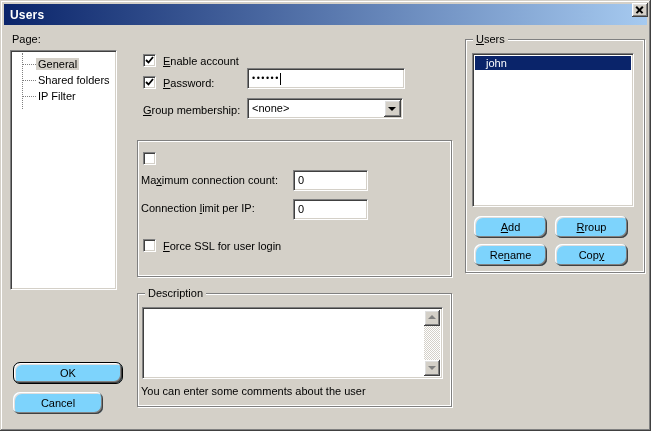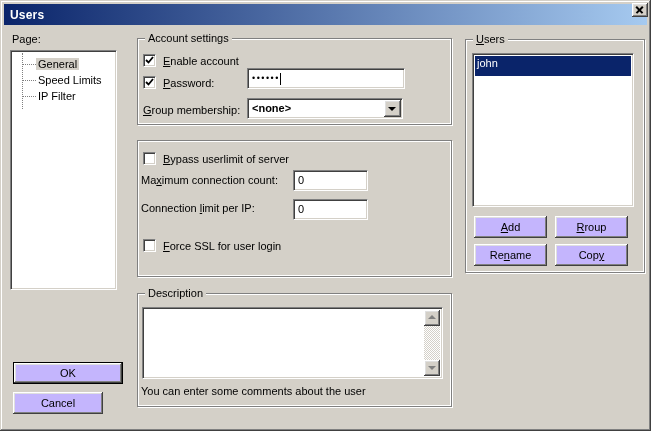--- a/index.html
+++ b/index.html
@@ -27,25 +27,25 @@
     box-shadow: inset -1px -1px 0 #404040, inset 1px 1px 0 #fff,
                 inset -2px -2px 0 #808080, inset 2px 2px 0 #dfdfdf;
   }
   .x-icon { position:absolute; left:4px; top:3px; width:8px; height:8px; }
   .x-icon i { position:absolute; left:-1px; top:3px; width:9px; height:1.6px; background:#000; }
   .x-icon i:first-child { transform:rotate(45deg); }
   .x-icon i:last-child  { transform:rotate(-45deg); }
 
   
   .btn3d {
-    position:absolute; background:#c4b5fd; text-align:center;
+    position:absolute; background:#7dd3fc; text-align:center;
     box-shadow: inset -1px -1px 0 #404040, inset 1px 1px 0 #ffffff,
                 inset -2px -2px 0 #808080, inset 2px 2px 0 #dfdfdf;
     display:flex; align-items:center; justify-content:center;
-    font-size:11px; cursor:default;
+    font-size:11px; cursor:default;border-radius:7px;
   }
   .default-btn { border:1px solid #000; }
   .sunken {
     background:#fff;
     border:1px solid; border-color:#808080 #ffffff #ffffff #808080;
     box-shadow: inset 1px 1px 0 #404040, inset -1px -1px 0 #d4d0c8;
   }
   .groupbox {
     position:absolute; border:1px solid #808080;
     box-shadow: 1px 1px 0 #ffffff, inset 1px 1px 0 #ffffff, inset -1px -1px 0 #ffffff;
@@ -64,35 +64,35 @@
   .tree-vline { position:absolute; left:11px; top:2px; height:56px; border-left:1px dotted #808080; }
   .tree-row.selected .row-label { background:#d4d0c8; padding:0 2px; margin-left:-2px; }
 
   
   .checkbox { position:absolute; width:13px; height:13px; }
   .checkbox svg { position:absolute; left:1px; top:1px; }
   .field { position:absolute; padding:3px 0 0 4px; font-size:11px; white-space:nowrap; overflow:hidden; }
   .pw-dots { font-size:9px; letter-spacing:1.5px; position:relative; top:-1px; }
   .caret { display:inline-block; width:1px; height:12px; background:#000; vertical-align:middle; margin-left:0px; }
   .combo { position:absolute; }
-  .combo .combo-text { position:absolute; left:4px; top:3px;font-weight:bold; }
+  .combo .combo-text { position:absolute; left:4px; top:3px; }
   .combo-btn {
     position:absolute; right:1px; top:1px; width:17px; height:17px; background:#d4d0c8;
     box-shadow: inset -1px -1px 0 #404040, inset 1px 1px 0 #fff,
                 inset -2px -2px 0 #808080, inset 2px 2px 0 #dfdfdf;
   }
   .arrow-down {
     position:absolute; left:4px; top:7px; width:0; height:0;
     border-left:4px solid transparent; border-right:4px solid transparent;
     border-top:4px solid #000;
   }
   
   .users-list { position:absolute; left:472px; top:53px; width:162px; height:154px; }
-  .user-row { position:absolute; left:2px; right:2px; top:2px; height:20px; line-height:14px;
-              background:#0a246a; color:#fff; padding-left:2px; }
+  .user-row { position:absolute; left:2px; right:2px; top:2px; height:14px; line-height:14px;
+              background:#0a246a; color:#fff; padding-left:11px; }
 
   
   .textarea { position:absolute; left:142px; top:307px; width:301px; height:72px; }
   .scrollbar { position:absolute; right:2px; top:2px; bottom:2px; width:16px;
     background: repeating-conic-gradient(#ffffff 0% 25%, #d4d0c8 0% 50%) 0 0 / 2px 2px; }
   .sb-btn { position:absolute; left:0; width:16px; height:16px; background:#d4d0c8;
     box-shadow: inset -1px -1px 0 #404040, inset 1px 1px 0 #fff,
                 inset -2px -2px 0 #808080, inset 2px 2px 0 #dfdfdf; }
   .sb-up { top:0; } .sb-down { bottom:0; }
   .tri-up { position:absolute; left:4px; top:5px; width:0; height:0;
@@ -123,39 +123,36 @@
   <div class="lbl" style="left:12px; top:33px;text-align:center;">Page:</div>
   <div class="page-list sunken">
     <span class="tree-vline"></span>
     <div class="tree">
       <div class="tree-row selected">
         <span class="h-dots"></span>
         <span class="row-label">General</span>
       </div>
       <div class="tree-row">
         <span class="h-dots"></span>
-        <span class="row-label">Speed Limits</span>
+        <span class="row-label">Shared folders</span>
       </div>
       <div class="tree-row">
         <span class="h-dots"></span>
         <span class="row-label">IP Filter</span>
       </div>
     </div>
   </div>
 
   <div class="btn3d default-btn" style="left:13px; top:362px; width:110px; height:22px;">
       <span>OK</span>
     </div>
   <div class="btn3d" style="left:13px; top:392px; width:90px; height:22px;">
       <span>Cancel</span>
     </div>
 
-  <div class="groupbox" style="left:137px; top:38px; width:315px; height:87px;">
-    <span class="legend"><span>Account settings</span></span>
-  </div>
   <div class="checkbox sunken" style="left:143px; top:54px;">
     <svg width="9" height="9" viewBox="0 0 9 9">
       <path d="M1 4 L3.5 6.5 L8 1" stroke="#000" stroke-width="1.8" fill="none"></path>
     </svg>
   </div>
   <div class="lbl" style="left:163px; top:55px;">
     <span></span><span class="accel">E</span><span>nable account</span>
   </div>
   <div class="checkbox sunken" style="left:143px; top:76px;">
     <svg width="9" height="9" viewBox="0 0 9 9">
@@ -173,23 +170,20 @@
   </div>
   <div class="combo sunken" style="left:247px; top:98px; width:156px; height:21px;">
     <span class="combo-text">&lt;none&gt;</span>
     <span class="combo-btn">
       <span class="arrow-down"></span>
     </span>
   </div>
 
   <div class="groupbox" style="left:137px; top:140px; width:315px; height:137px;"></div>
   <div class="checkbox sunken" style="left:143px; top:152px;"></div>
-  <div class="lbl" style="left:163px; top:153px;">
-    <span></span><span class="accel">B</span><span>ypass userlimit of server</span>
-  </div>
   <div class="lbl" style="left:141px; top:174px;">
     <span>Ma</span><span class="accel">x</span><span>imum connection count:</span>
   </div>
   <div class="field sunken" style="left:293px; top:170px; width:75px; height:21px;"><span>0</span></div>
   <div class="lbl" style="left:141px; top:202px;">
     <span>Connection </span><span class="accel">l</span><span>imit per IP:</span>
   </div>
   <div class="field sunken" style="left:293px; top:199px; width:75px; height:21px;"><span>0</span></div>
   <div class="checkbox sunken" style="left:143px; top:239px;"></div>
   <div class="lbl" style="left:163px; top:240px;">

